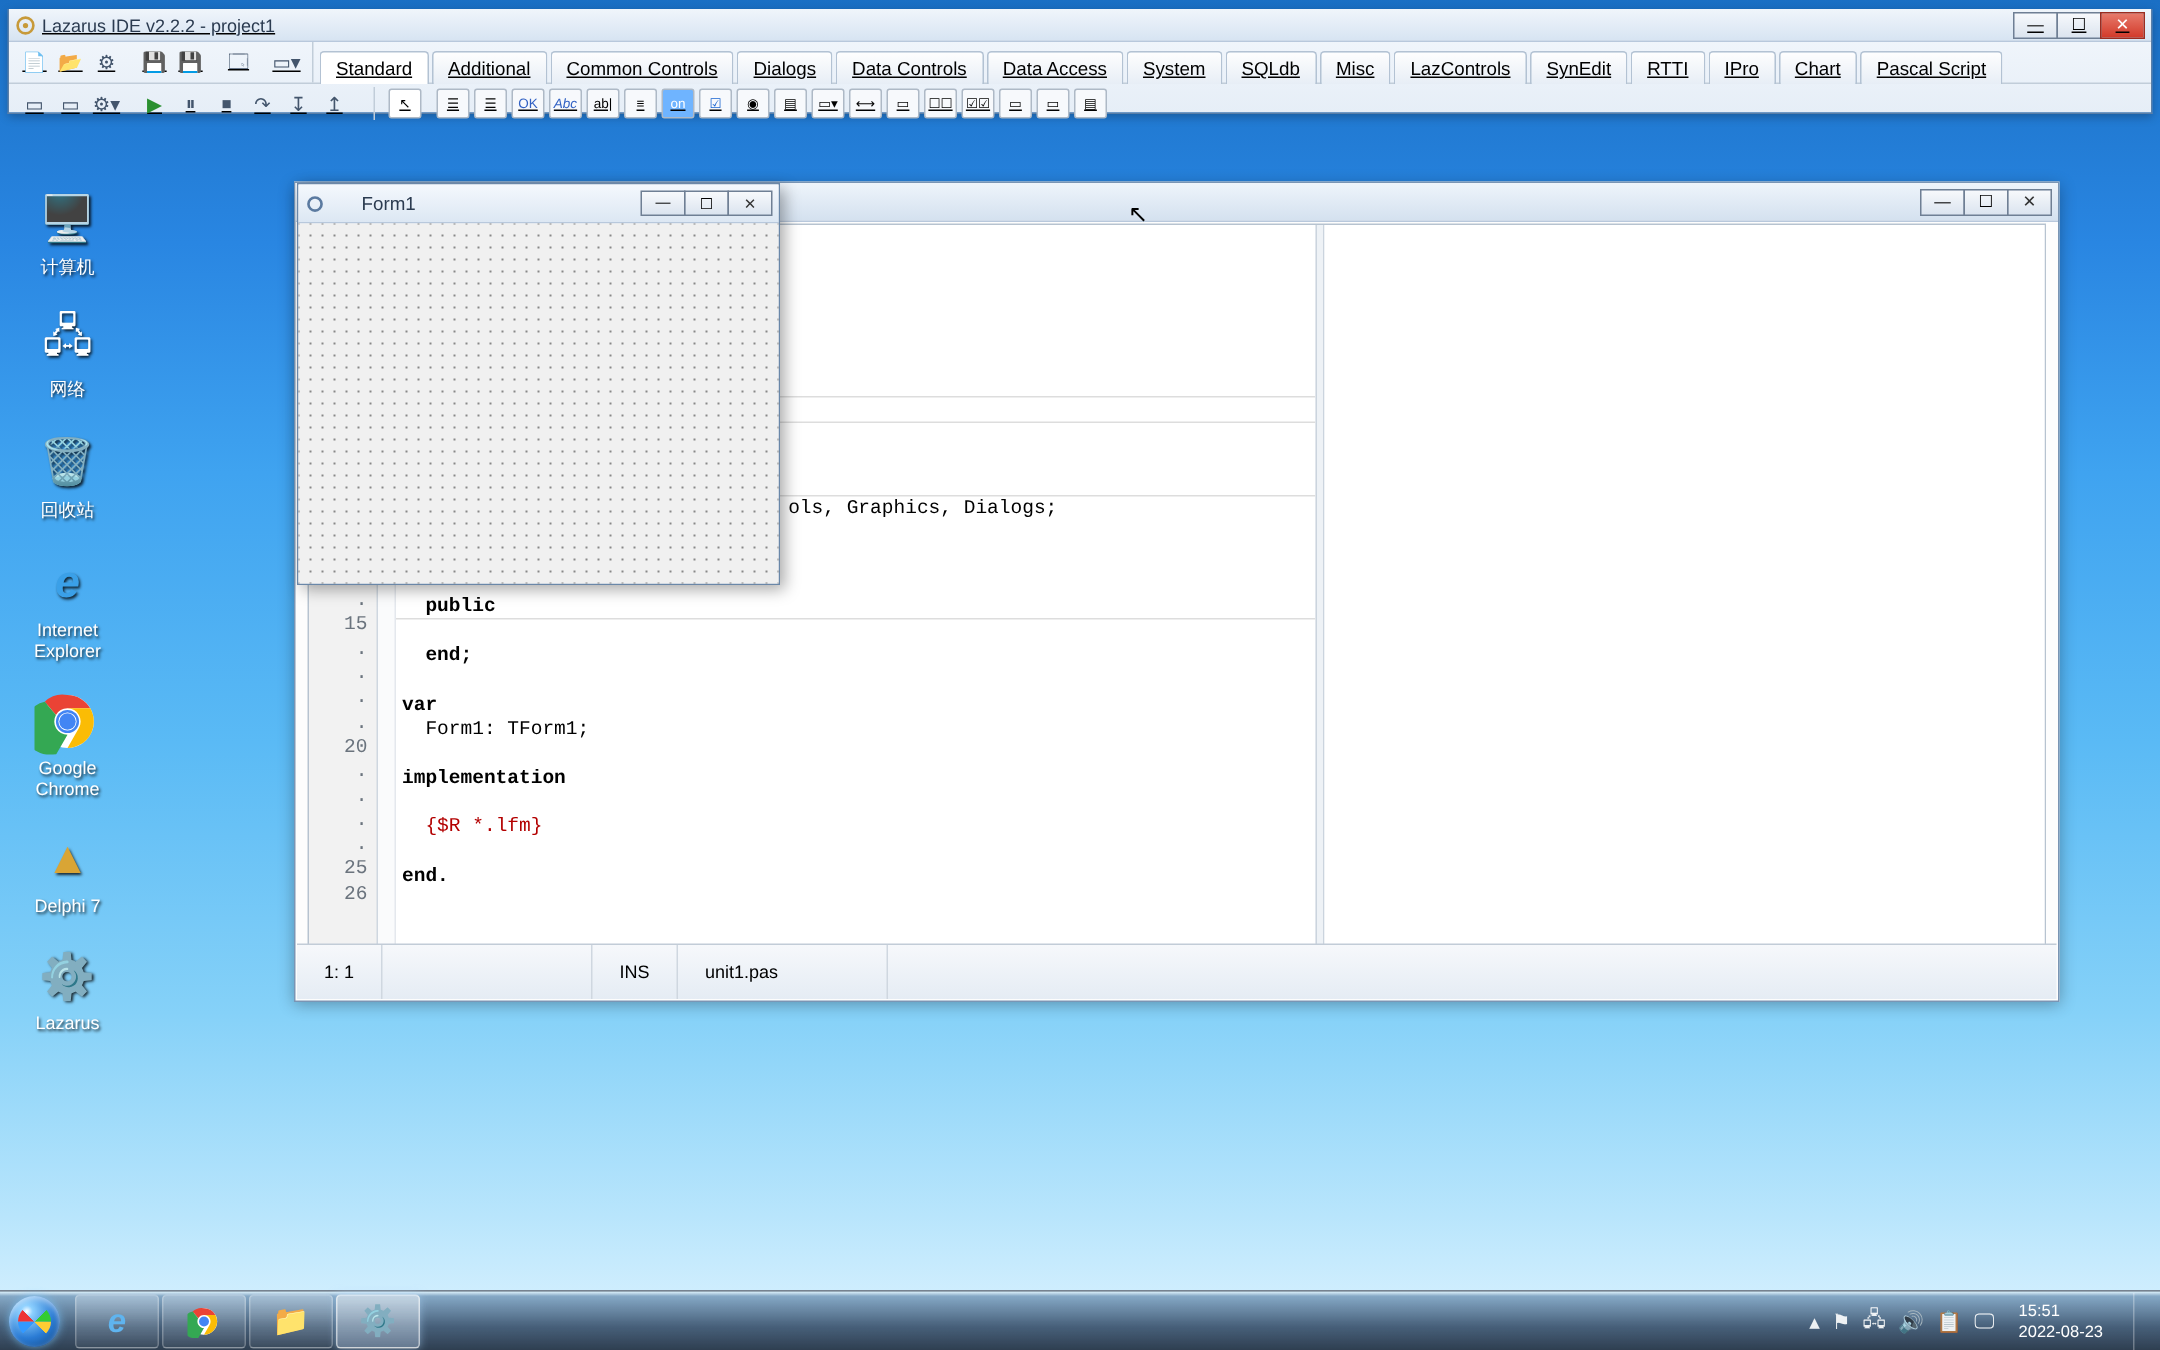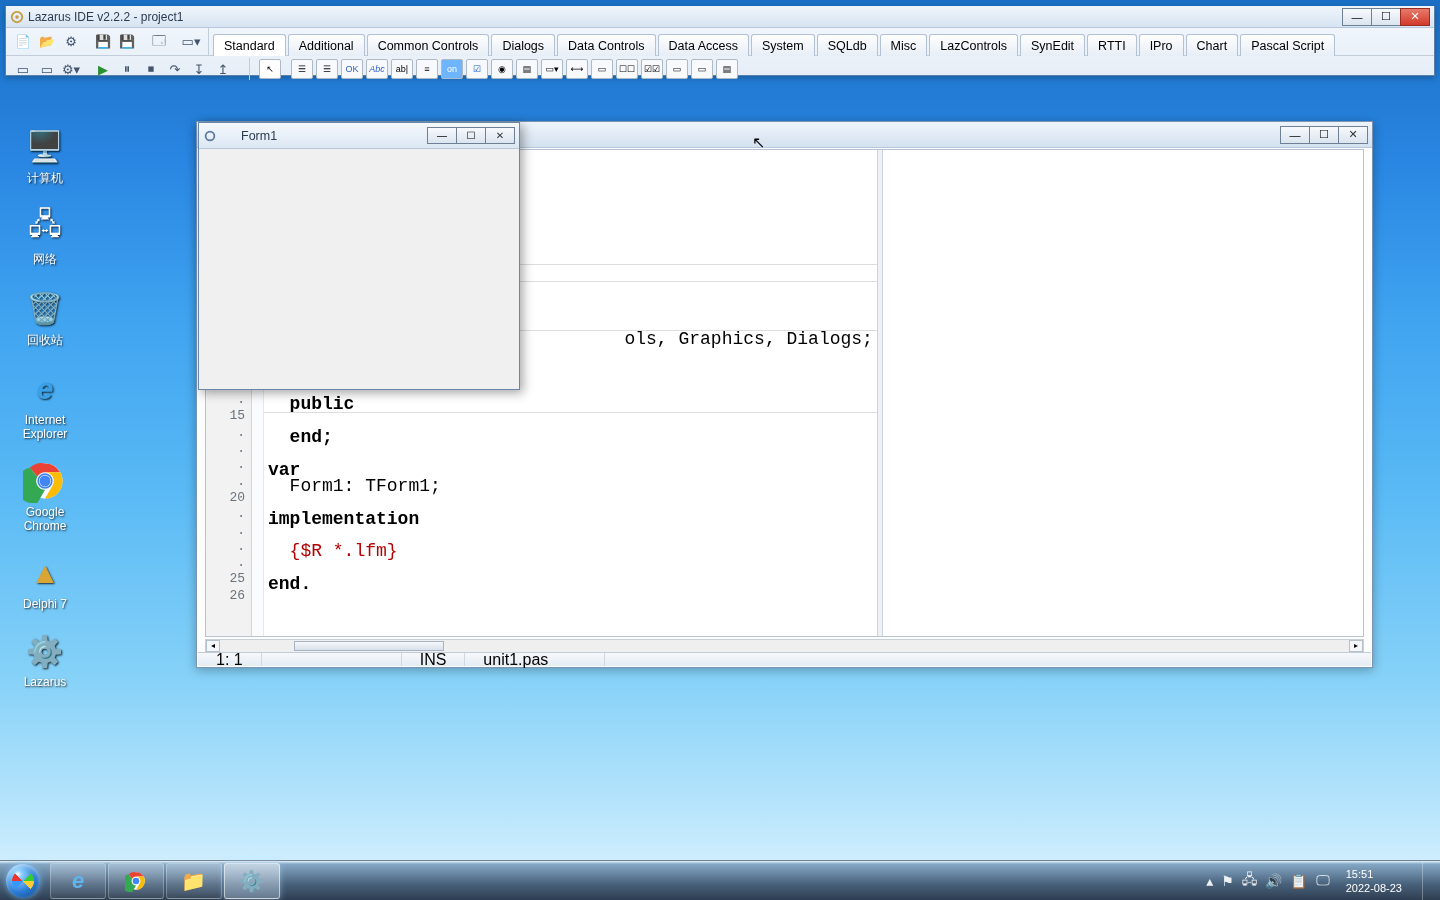--- a/index.html
+++ b/index.html
@@ -15,20 +15,21 @@
 
 
 .app-window {
   position: absolute;
   top: 6px; left: 5px; right: 5px;
   height: 70px;
   background: linear-gradient(#f4f8fd,#e6eef7);
   border: 1px solid #5a7fa8;
   border-top: none;
   box-shadow: 0 2px 6px rgba(0,0,0,.25);
+  text-decoration: underline;
 }
 .titlebar {
   display: flex; align-items: center;
   height: 22px;
   background: linear-gradient(#f0f5fb,#d7e4f2);
   padding: 0 4px;
   border-bottom: 1px solid #b8c8dc;
 }
 .titlebar .title { font-size: 12px; color: #2b3b50; margin-left: 4px; }
 .titlebar .gear-ico {
@@ -121,39 +122,39 @@
 }
 .fold-col {
   width: 12px; border-right:1px solid #e4e8ed; background:#fafbfc;
   position:relative;
 }
 .fold-mark {
   position:absolute; width:9px; height:9px; border:1px solid #8294a8; left:1px;
   font-size:8px; line-height:7px; text-align:center; background:#fff;
 }
 .code {
-  flex:1; font-family:"Courier New", monospace; font-size:18px; line-height:16.3px;
+  flex:1; font-family:"Courier New", monospace; font-size:13px; line-height:16.3px;
   padding: 2px 0 0 4px; color:#000; white-space:pre; overflow:hidden; position:relative;
 }
 .code .kw { font-weight:bold; }
 .code .dir { color:#b30000; }
 .hline { position:absolute; left:0; right:0; border-top:1px solid #ddd; }
 .vsplit { width:6px; background:#eef2f6; border-left:1px solid #cbd4de; border-right:1px solid #cbd4de; }
 .right-pane { width:480px; background:#fff; }
 .hscroll {
   position:absolute; left:8px; right:8px; bottom:14px; height:14px;
   background:#efefef; border:1px solid #c7cfd8; display:flex; align-items:center;
 }
 .hscroll .sb-btn { width:14px; height:12px; background:#f4f6f9; border:1px solid #b7c1cc; font-size:8px; text-align:center; line-height:10px; }
 .hscroll .thumb { width:150px; height:10px; background:linear-gradient(#f6f8fb,#d8e0ea); border:1px solid #a7b4c3; margin-left:74px; }
 .statusbar {
-  position:absolute; left:1px; right:1px; bottom:1px; height:14px;
+  position:absolute; left:1px; right:1px; bottom:1px; height:37px;
   background: linear-gradient(#f6f8fb,#e5ecf4);
   border-top:1px solid #c2ccd7;
-  display:flex; align-items:center; font-size:16px;
+  display:flex; align-items:center; font-size:12px;
 }
 .statusbar .cell { padding: 0 18px; border-right:1px solid #cfd7e0; height:100%; display:flex; align-items:center; }
 .statusbar .cell.wide { min-width:140px; }
 .statusbar .cell.empty { flex:0 0 140px; }
 
 
 .desk {
   position:absolute; left:0; top:108px; bottom:40px; width:90px;
   display:flex; flex-direction:column; gap:20px; align-items:center; padding-top:18px;
   color:#fff; text-shadow: 1px 1px 2px rgba(0,0,0,.8);

